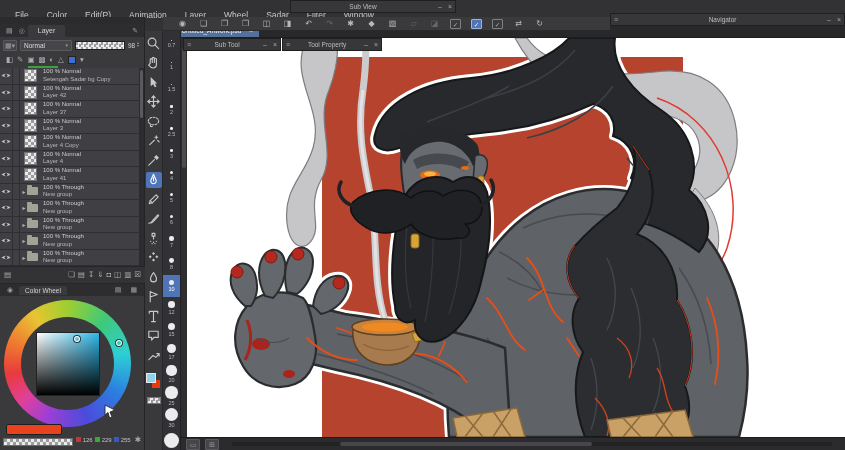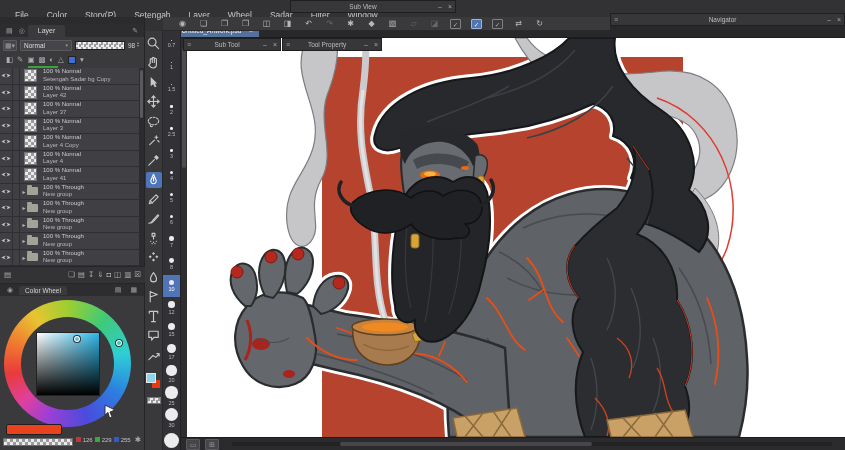--- a/index.html
+++ b/index.html
@@ -137,22 +137,22 @@
   .hsthumb{position:absolute;left:18%;width:42%;height:4px;background:#47474b;border-radius:2px;}
 </style>
 </head>
 <body>
 
 <div id="root">
 
   <div class="menubar">
       <span class="mi">File</span>
       <span class="mi">Color</span>
-      <span class="mi">Story(P)</span>
-      <span class="mi">Setengah</span>
+      <span class="mi">Edit(P)</span>
+      <span class="mi">Animation</span>
       <span class="mi">Layer</span>
       <span class="mi">Wheel</span>
       <span class="mi">Sadar</span>
       <span class="mi">Filter</span>
       <span class="mi">Window</span>
     </div>
   <div class="trzone"></div>
 
   <div class="cmdbar">
       <span class="cmdicon">◉</span>

